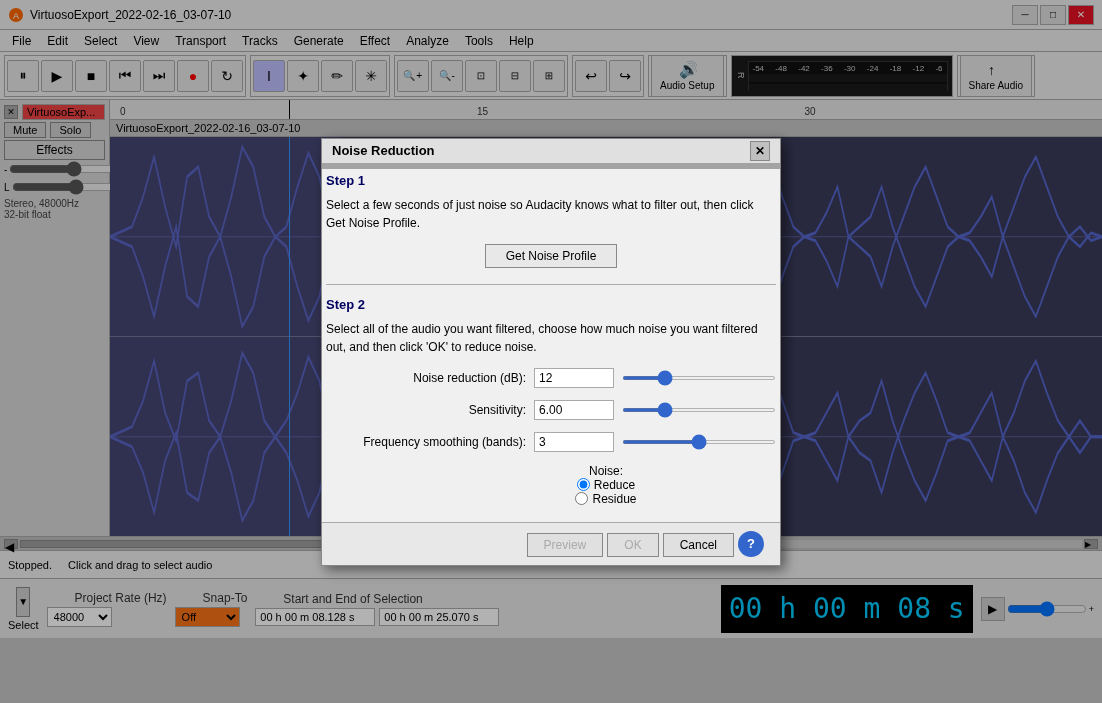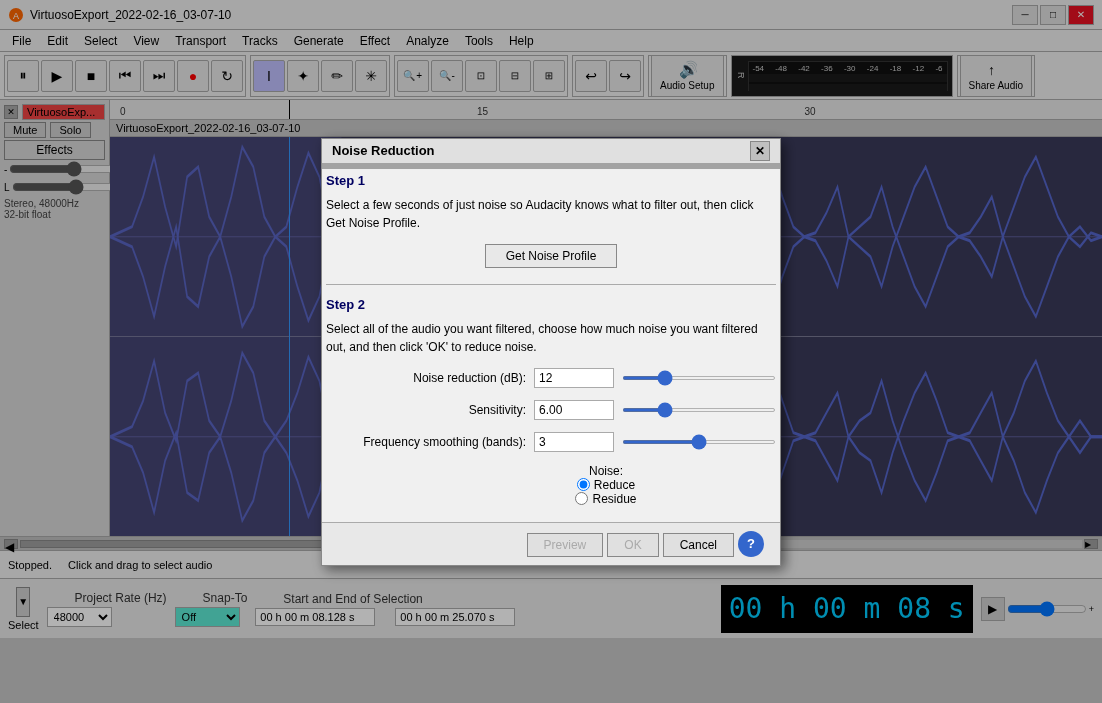--- a/index.html
+++ b/index.html
@@ -167,41 +167,41 @@
     .project-rate-group {
       display: flex; flex-direction: column; gap: 2px;
     }
     .snap-group {
       display: flex; flex-direction: column; gap: 2px;
     }
     .selection-group {
       display: flex; flex-direction: column; gap: 2px; flex: 1;
     }
     .sel-label { font-size: 12px; color: #333; padding-left: 28px; }
-    .sel-inputs { display: flex; gap: 20px; }
+    .sel-inputs { display: flex; gap: 4px; }
     .sel-input {
       font-size: 11px; border: 1px solid #aaa; padding: 2px 4px; background: white; width: 120px;
     }
     .time-display {
       background: #000; color: #00ccff; font-family: monospace; font-size: 28px;
       padding: 4px 8px; min-width: 200px; text-align: center; height: 48px;
       display: flex; align-items: center; justify-content: center;
     }
     .playback-controls {
       display: flex; gap: 2px; align-items: center;
     }
     .play-btn {
       width: 24px; height: 24px; background: #d0d0d0; border: 1px solid #aaa;
       display: flex; align-items: center; justify-content: center; cursor: pointer;
     }
     select.rate-select {
       font-size: 11px; border: 1px solid #aaa; padding: 2px; background: white; width: 65px;
     }
     select.snap-select {
-      font-size: 11px; border: 1px solid #aaa; padding: 2px; background: #5eead4; width: 65px;
+      font-size: 11px; border: 1px solid #aaa; padding: 2px; background: #f97316; width: 65px;
     }
 
     
     #modal-overlay {
       position: fixed;
       top: 0; left: 0; right: 0; bottom: 0;
       background: rgba(0,0,0,0.3);
       display: flex;
       align-items: center;
       justify-content: center;

